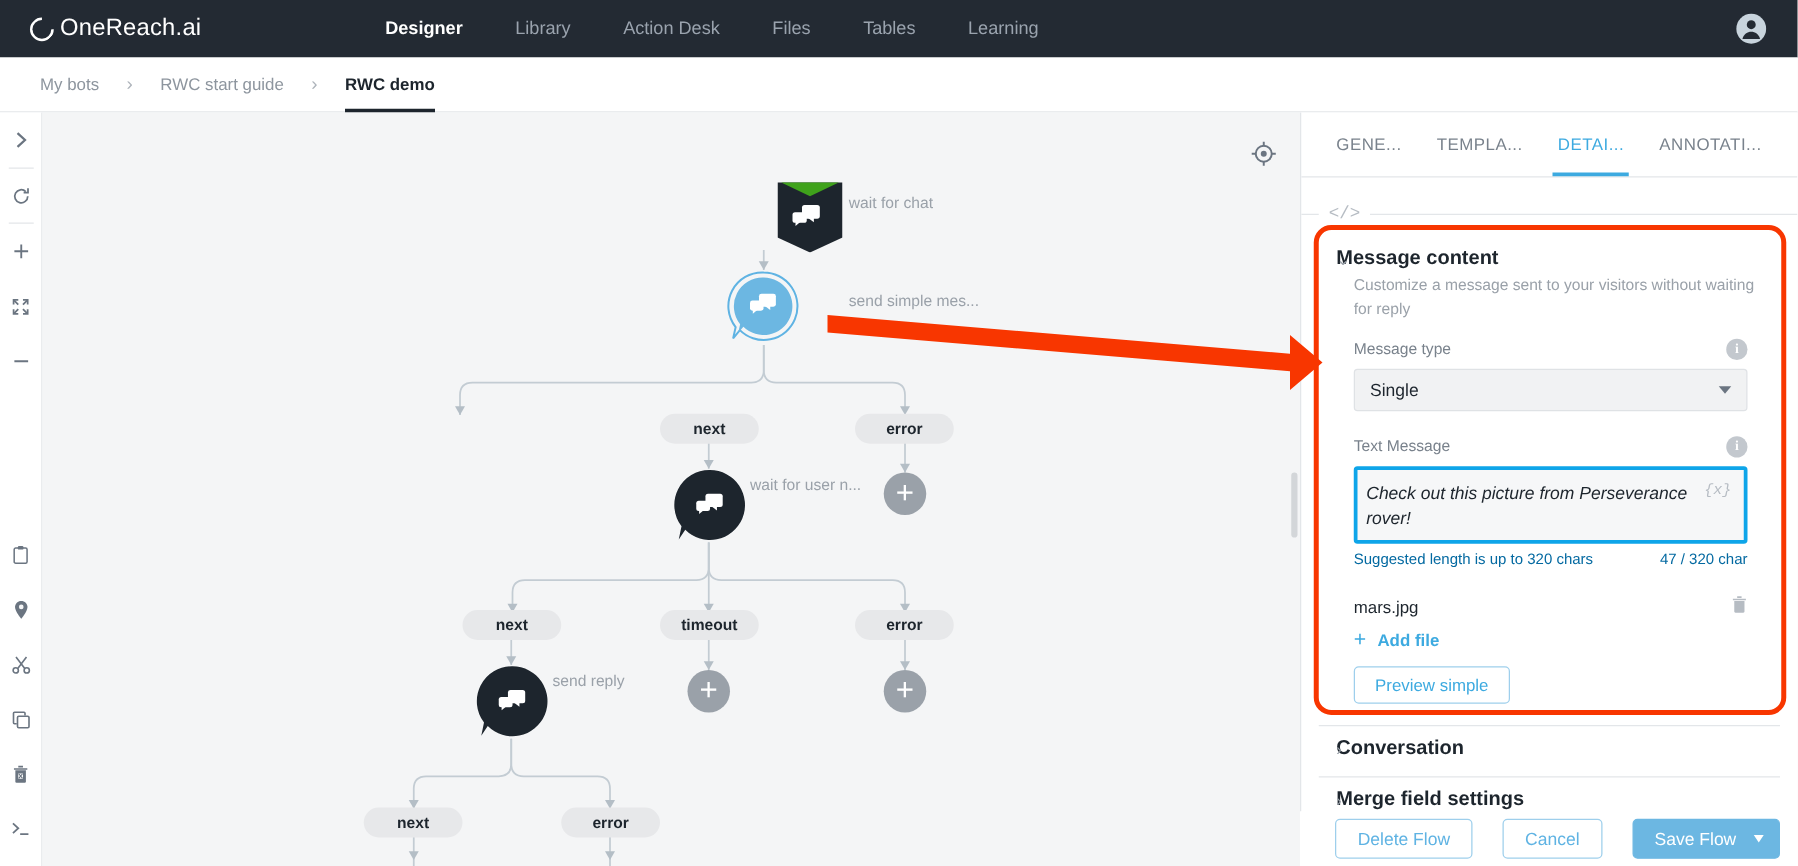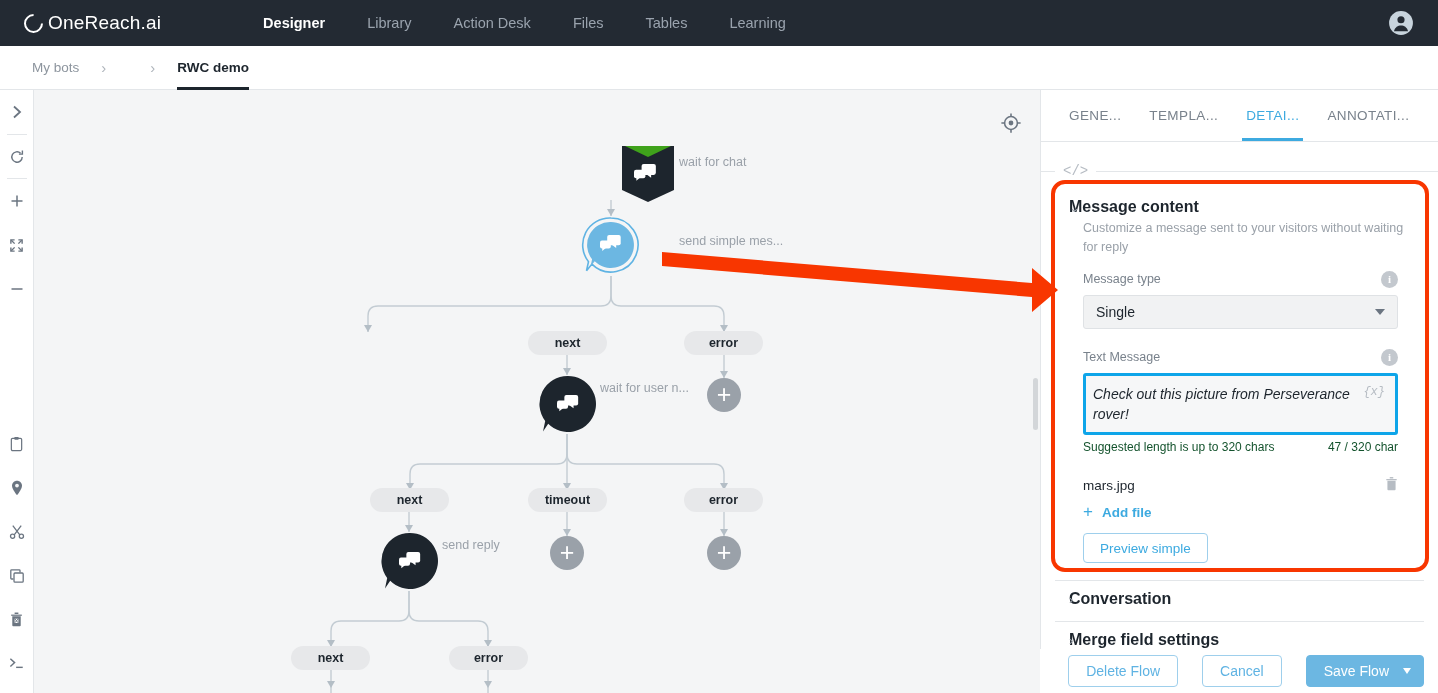--- a/index.html
+++ b/index.html
@@ -7,21 +7,21 @@
   body {
     width: 1438px; height: 693px;
     font-family: "Liberation Sans", sans-serif;
     background:#ffffff; overflow:hidden; position:relative;
     -webkit-font-smoothing: antialiased;
   }
 
   
   #topnav {
     position:absolute; left:0; top:0; width:1438px; height:46px;
-    background:#232a33; display:flex; align-items:center;
+    background:#232a33; display:flex; align-items:center;gap:45px;
   }
   #logo { margin-left:24px; display:flex; align-items:center; gap:4px; }
   #logo .logo-mark {
     width:19px; height:19px; border:2.2px solid #ffffff;
     border-radius:50%; border-right-color:transparent;
     transform: rotate(-45deg); display:inline-block;
   }
   #logo .logo-text {
     color:#fff; font-size:19px; letter-spacing:.2px; font-weight:400;
     margin-left:1px;
@@ -178,21 +178,21 @@
     background:#f6f7f8; border:3px solid #0ea5e9; border-radius:3px;
     padding:8px 34px 8px 7px; font-size:14px; color:#1d252d;
     line-height:1.45; position:relative; min-height:52px; cursor:text;font-style:italic;
   }
   .mergetoken {
     position:absolute; right:10px; top:8px; font-size:12px; color:#b6bcc3;
     font-family:"Liberation Mono", monospace;
   }
   .hintrow {
     display:flex; justify-content:space-between; font-size:12px;
-    color:#14532d; margin-top:5px;
+    color:#0369a1; margin-top:5px;
   }
   .filerow {
     display:flex; align-items:center; justify-content:space-between;
     font-size:13.5px; color:#1d252d;text-align:center;
   }
   .trash { color:#b6bcc3; cursor:pointer; }
   .addfile {
     display:flex; align-items:center; gap:9px; color:#3daae0;
     font-size:13.5px; font-weight:bold; cursor:pointer;
   }
@@ -249,20 +249,21 @@
       <circle cx="12" cy="12" r="11"></circle>
       <circle cx="12" cy="9" r="3.3" fill="#232a33"></circle>
       <path d="M5.5 19.5c1-3.6 3.6-5.2 6.5-5.2s5.5 1.6 6.5 5.2z" fill="#232a33"></path>
     </svg>
   </div>
 </div>
 
 <div id="breadcrumb">
   <div class="crumb">My bots</div>
   <div class="crumb-sep">›</div>
+  <div class="crumb">RWC start guide</div>
   <div class="crumb-sep">›</div>
   <div class="crumb active">RWC demo</div>
 </div>
 
 <div id="lefttoolbar">
   <div class="tool">
     <svg width="16" height="16" viewBox="0 0 16 16" fill="none" stroke="currentColor" stroke-width="1.8">
         <path d="M5 2.5 L11 8 L5 13.5"></path>
       </svg>
   </div>

